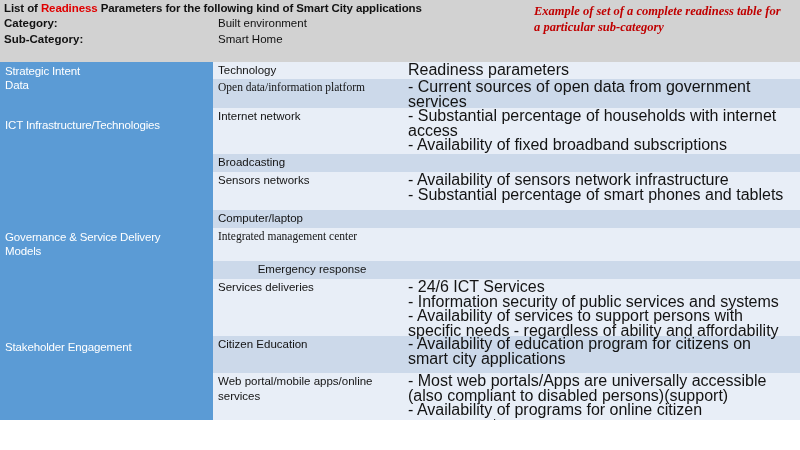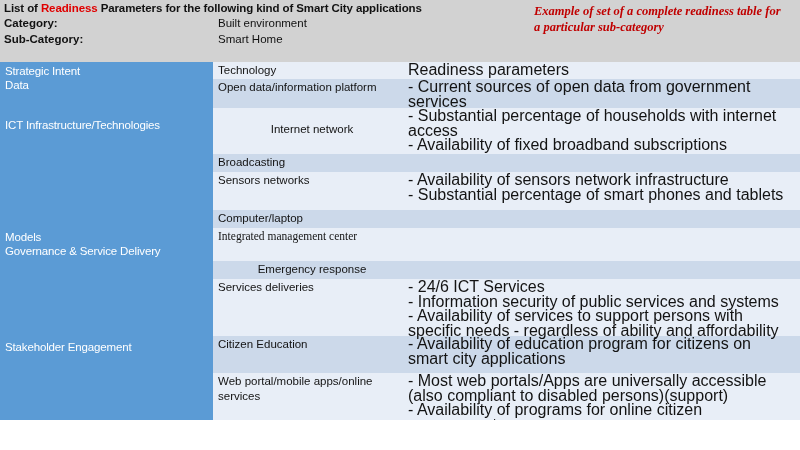--- a/index.html
+++ b/index.html
@@ -115,37 +115,37 @@
       </div>
     <div id="cat-labels">
         <div class="cat-label" style="top: 2px;">
           <div>Strategic Intent</div>
           <div>Data</div>
         </div>
         <div class="cat-label" style="top: 56px;">
           <div>ICT Infrastructure/Technologies</div>
         </div>
         <div class="cat-label" style="top: 168px;">
+          <div>Governance &amp; Service Delivery</div>
           <div>Models</div>
-          <div>Governance &amp; Service Delivery</div>
         </div>
         <div class="cat-label" style="top: 278px;">
           <div>Stakeholder Engagement</div>
         </div>
       </div>
     <div id="cells">
         <div class="tech" style="top: 1px;">Technology</div>
         <div class="param" style="top: 1px;">
           <span class="ind">Readiness parameters</span>
         </div>
-        <div class="tech" style="top: 18px;">Open data/information platform</div>
+        <div class="tech" style="top: 18px; font-family: Liberation Serif, serif;">Open data/information platform</div>
         <div class="param" style="top: 18px;">
           <span class="ind">- Current sources of open data from government services</span>
         </div>
-        <div class="tech" style="top: 60px; text-align: center;">Internet network</div>
+        <div class="tech" style="top: 47px;">Internet network</div>
         <div class="param" style="top: 47px;">
           <span class="ind">- Substantial percentage of households with internet access</span>
           <span class="ind">- Availability of fixed broadband subscriptions</span>
         </div>
         <div class="tech" style="top: 93px;">Broadcasting</div>
         <div class="tech" style="top: 111px;">Sensors networks</div>
         <div class="param" style="top: 111px;">
           <span class="ind">- Availability of sensors network infrastructure</span>
           <span class="ind">- Substantial percentage of smart phones and tablets</span>
         </div>

